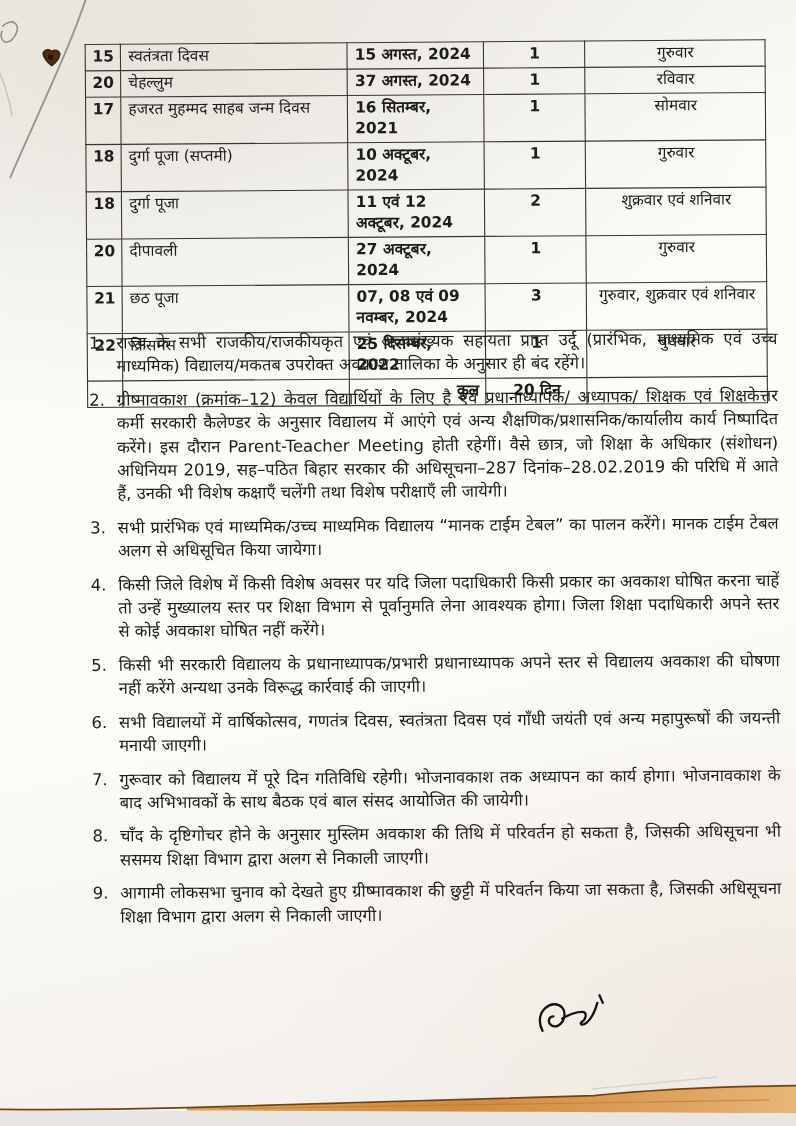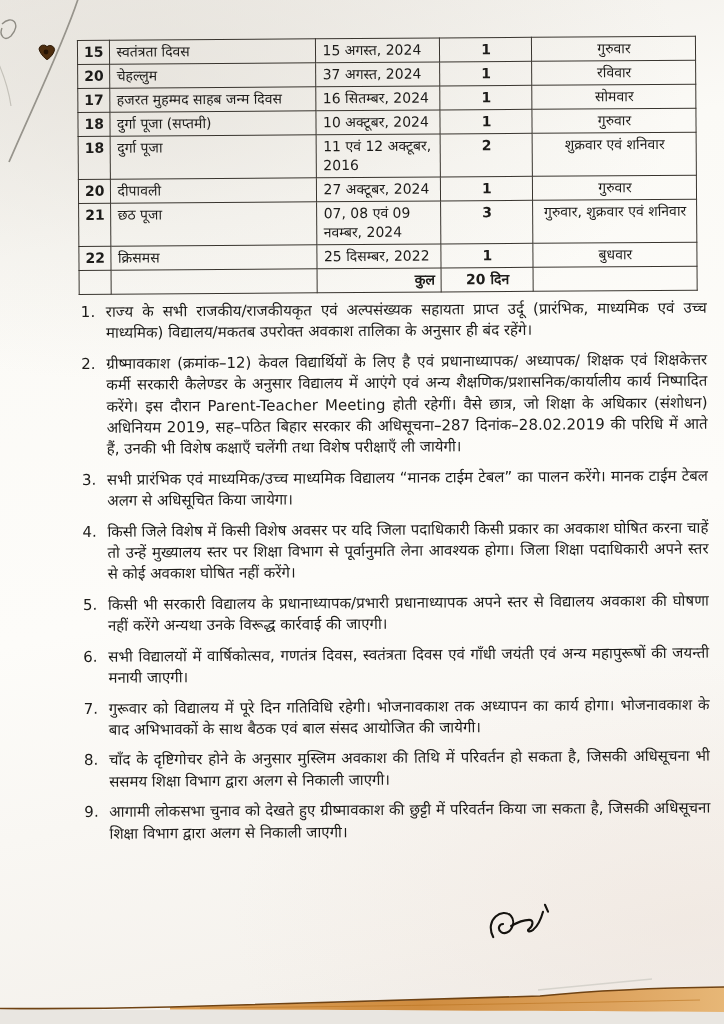--- a/index.html
+++ b/index.html
@@ -29,21 +29,21 @@
   }
   table.holiday td {
     border: 1.6px solid #39352f;
     padding: 2px 6px;
     font-size: 14px; line-height: 19px;
     vertical-align: top;
     overflow: hidden;
   }
   td.c-no   { text-align: center; font-weight: 700; }
   td.c-name { text-align: left; }
-  td.c-date { text-align: left; font-weight: 400; }
+  td.c-date { text-align: left; font-weight: 700; }
   td.c-days { text-align: center; font-weight: 700; font-size: 15px; }
   td.c-week { text-align: center; }
   tr.single td { height: 24px; }
   td.t-label { text-align: right; font-weight: 700; margin-left: 12px; }
   td.t-value { text-align: center; font-weight: 700; font-size: 15px; }
   
   .notes {
     position: absolute; left: 82px; top: 300px; width: 626px;
     list-style: none; margin: 0; padding: 0;
   }
@@ -95,35 +95,35 @@
           <tr class="single">
             <td class="c-no">20</td>
             <td class="c-name">चेहल्लुम</td>
             <td class="c-date">37 अगस्त, 2024</td>
             <td class="c-days">1</td>
             <td class="c-week">रविवार</td>
           </tr>
           <tr>
             <td class="c-no">17</td>
             <td class="c-name">हजरत मुहम्मद साहब जन्म दिवस</td>
-            <td class="c-date">16 सितम्बर, 2024</td>
+            <td class="c-date">16 सितम्बर, 2021</td>
             <td class="c-days">1</td>
             <td class="c-week">सोमवार</td>
           </tr>
           <tr>
             <td class="c-no">18</td>
             <td class="c-name">दुर्गा पूजा (सप्तमी)</td>
             <td class="c-date">10 अक्टूबर, 2024</td>
             <td class="c-days">1</td>
             <td class="c-week">गुरुवार</td>
           </tr>
           <tr>
             <td class="c-no">18</td>
             <td class="c-name">दुर्गा पूजा</td>
-            <td class="c-date">11 एवं 12 अक्टूबर, 2016</td>
+            <td class="c-date">11 एवं 12 अक्टूबर, 2024</td>
             <td class="c-days">2</td>
             <td class="c-week">शुक्रवार एवं शनिवार</td>
           </tr>
           <tr>
             <td class="c-no">20</td>
             <td class="c-name">दीपावली</td>
             <td class="c-date">27 अक्टूबर, 2024</td>
             <td class="c-days">1</td>
             <td class="c-week">गुरुवार</td>
           </tr>

